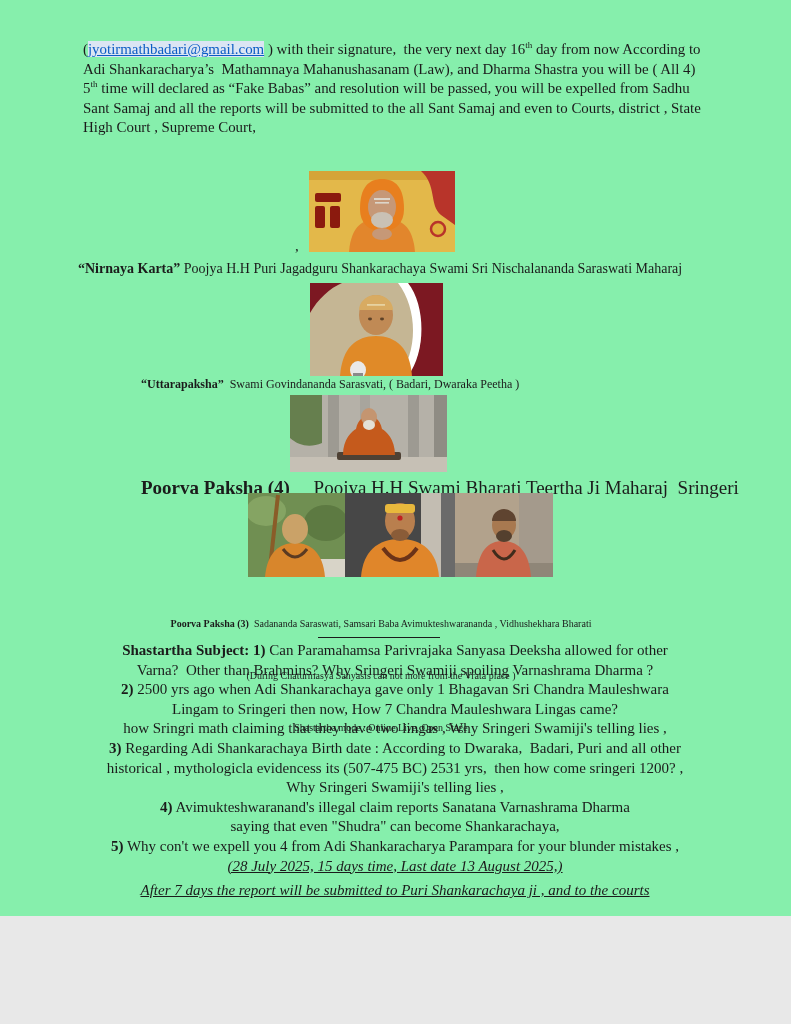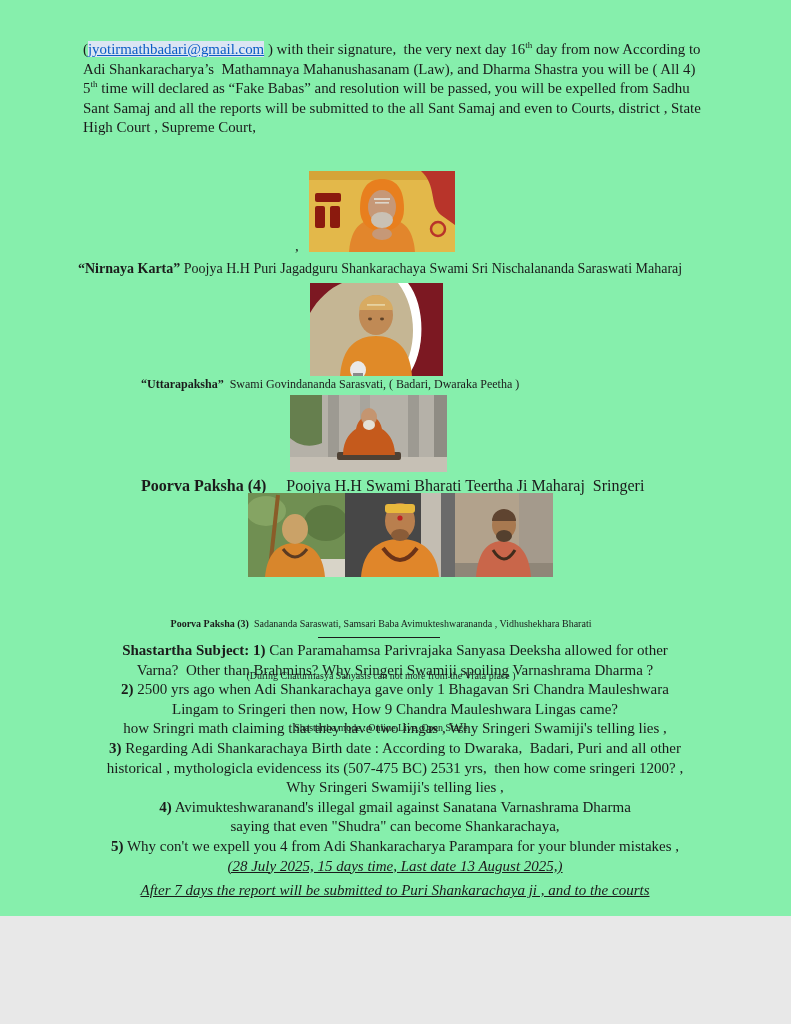--- a/index.html
+++ b/index.html
@@ -89,21 +89,21 @@
       <rect x="144" width="13" height="77" fill="#8f8c84"></rect>
       <path d="M0 0 h32 v48 c-12 5-23 3-32-5 Z" fill="#667f4e"></path>
       <rect y="62" width="157" height="15" fill="#c6c0b5"></rect>
       <rect x="47" y="57" width="64" height="8" rx="2" fill="#4e4134"></rect>
       <path d="M53 60 c0-16 9-24 13-26 c2-10 8-13 13-13 c5 0 11 3 13 13 c4 2 13 10 13 26 Z" fill="#c55a1c"></path>
       <ellipse cx="79" cy="22" rx="8" ry="9" fill="#c49570"></ellipse>
       <ellipse cx="79" cy="30" rx="6" ry="5" fill="#e4e0d6"></ellipse>
     </svg>
   </div>
 
-  <div class="abs cap" style="left:141px;top:477px;font-size:16px;"><b>Poorva Paksha (4)</b><span>     Poojya H.H Swami Bharati Teertha Ji Maharaj  Sringeri</span></div>
+  <div class="abs cap" style="left:141px;top:477px;font-size:19px;"><b>Poorva Paksha (4)</b><span>     Poojya H.H Swami Bharati Teertha Ji Maharaj  Sringeri</span></div>
 
   <div class="abs photo" style="left:248px;top:493px;width:305px;height:84px;">
     <svg width="305" height="84" viewBox="0 0 305 84">
       <rect width="97" height="84" fill="#708f52"></rect>
       <ellipse cx="18" cy="18" rx="20" ry="15" fill="#85a463"></ellipse>
       <ellipse cx="78" cy="30" rx="22" ry="18" fill="#5d7a42"></ellipse>
       <path d="M60 66 h37 v18 h-37 Z" fill="#d8d4c8"></path>
       <line x1="30" y1="2" x2="21" y2="84" stroke="#8a5c28" stroke-width="4"></line>
       <path d="M17 84 c2-24 14-34 30-34 c16 0 28 10 30 34 Z" fill="#d8862c"></path>
       <ellipse cx="47" cy="36" rx="13" ry="15" fill="#caa268"></ellipse>
@@ -137,26 +137,26 @@
     <div class="line">(During Chaturmasya Sanyasis can not more from the Vrata place )</div>
     <div class="line">Shastartha mode : Online Live, Open Stage</div>
   </div>
 
   <div class="abs divider" style="left:318px;top:637px;width:122px;"></div>
 
   <div class="abs subject">
     <div class="line"><b>Shastartha Subject: 1)</b><span> Can Paramahamsa Parivrajaka Sanyasa Deeksha allowed for other</span></div>
     <div class="line">Varna?  Other than Brahmins? Why Sringeri Swamiji spoiling Varnashrama Dharma ?</div>
     <div class="line"><b>2)</b><span> 2500 yrs ago when Adi Shankarachaya gave only 1 Bhagavan Sri Chandra Mauleshwara</span></div>
-    <div class="line">Lingam to Sringeri then now, How 9 Chandra Mauleshwara Lingas came?</div>
+    <div class="line">Lingam to Sringeri then now, How 7 Chandra Mauleshwara Lingas came?</div>
     <div class="line">how Sringri math claiming that they have two lingas , Why Sringeri Swamiji's telling lies ,</div>
     <div class="line"><b>3)</b><span> Regarding Adi Shankarachaya Birth date : According to Dwaraka,  Badari, Puri and all other</span></div>
     <div class="line">historical , mythologicla evidencess its (507-475 BC) 2531 yrs,  then how come sringeri 1200? ,</div>
     <div class="line">Why Sringeri Swamiji's telling lies ,</div>
-    <div class="line"><b>4)</b><span> Avimukteshwaranand's illegal gmail against Sanatana Varnashrama Dharma</span></div>
+    <div class="line"><b>4)</b><span> Avimukteshwaranand's illegal claim reports Sanatana Varnashrama Dharma</span></div>
     <div class="line">saying that even "Shudra" can become Shankarachaya,</div>
     <div class="line"><b>5)</b><span> Why con't we expell you 4 from Adi Shankaracharya Parampara for your blunder mistakes ,</span></div>
     <div class="line iu">(28 July 2025, 15 days time, Last date 13 August 2025,)</div>
     <div class="line iu" style="margin-top:5px;">After 7 days the report will be submitted to Puri Shankarachaya ji , and to the courts</div>
   </div>
 
   <div class="abs footer"><span>Page </span><b>2</b><span> of </span><b>3</b></div>
 
 </div>
 

